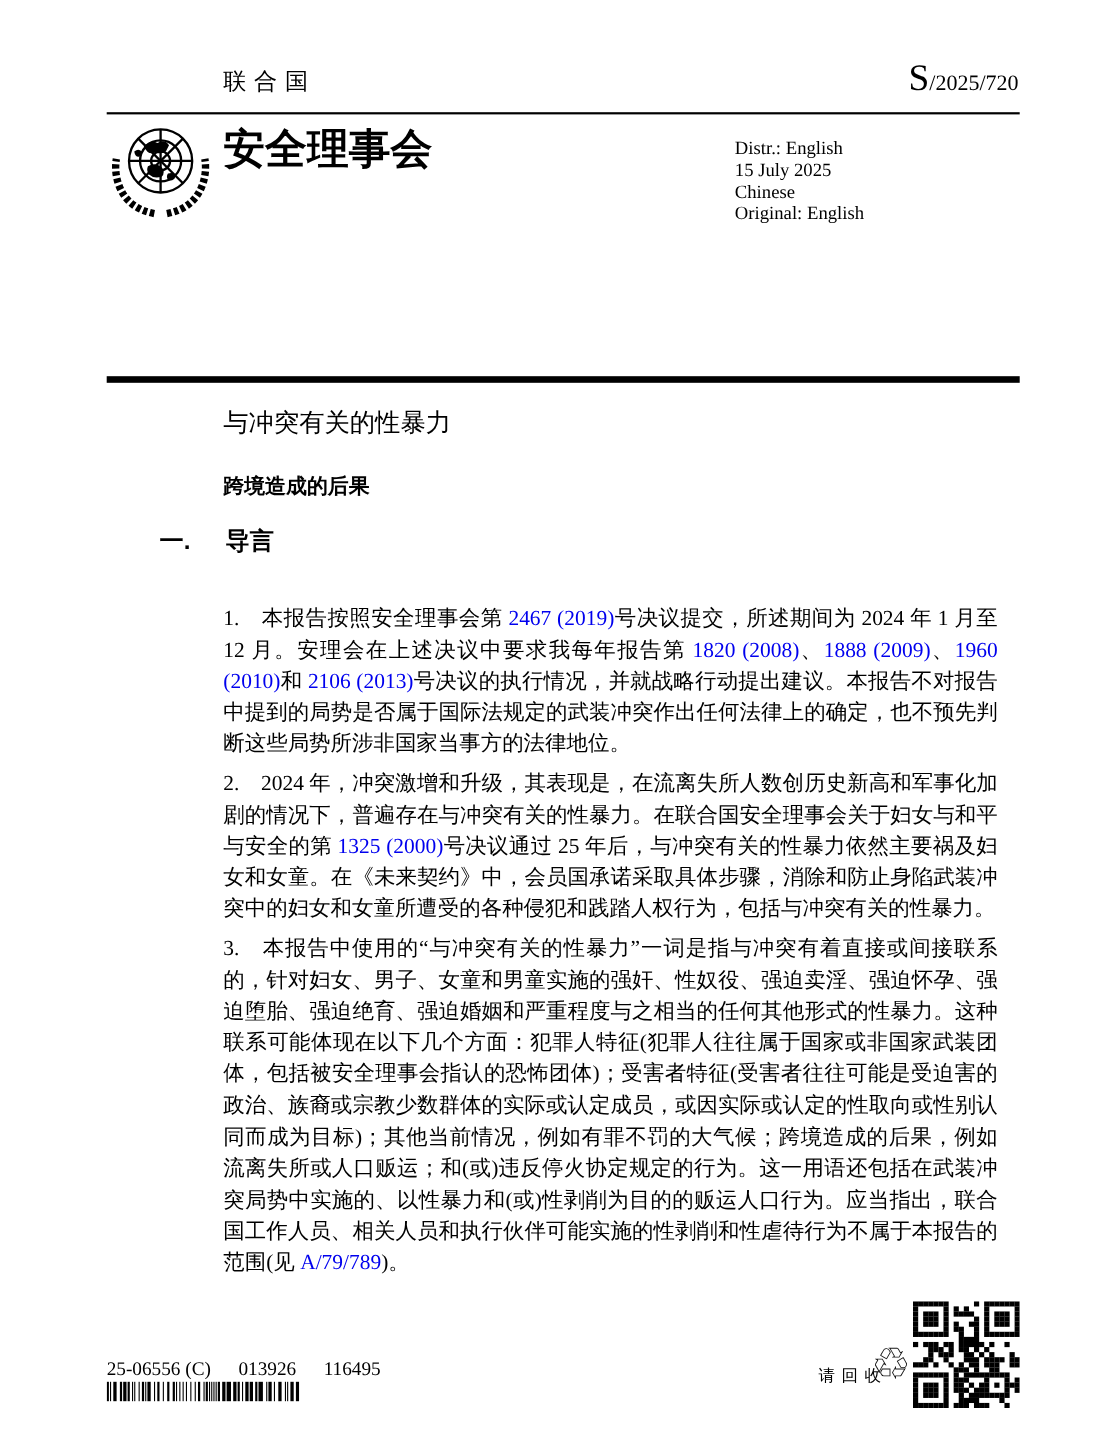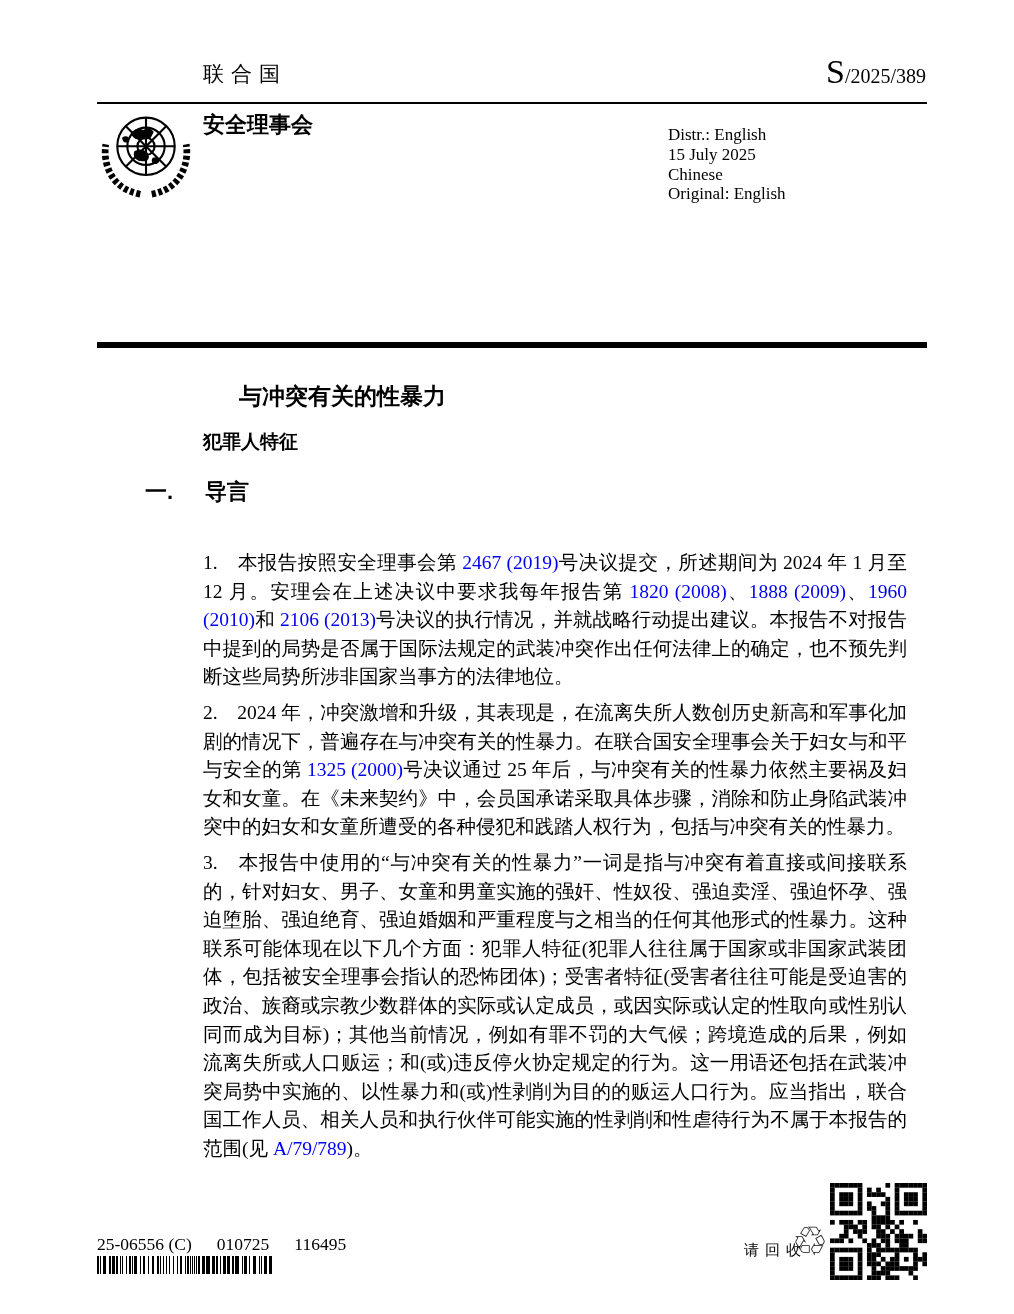--- a/index.html
+++ b/index.html
@@ -20,32 +20,32 @@
     position:absolute; right:88px; top:53px;
     display:flex; align-items:baseline; white-space:nowrap;
   }
   .doc-symbol .sym-big  { font-size:34px; }
   .doc-symbol .sym-rest { font-size:20px; }
   .rule-thin  { position:absolute; left:97px; top:102px; width:830px; height:2px; background:#000; }
   .emblem     { position:absolute; left:98px;  top:108px; width:96px; height:90px; }
   .organ-name {
     position:absolute; left:203px; top:110px;
     font-family:"Liberation Sans","DejaVu Sans",sans-serif;
-    font-weight:700; font-size:22px;
+    font-weight:700; font-size:38px;
   }
   .distr-block {
     position:absolute; left:668px; top:125px;
     font-size:17px; line-height:19.8px;
   }
   .rule-thick { position:absolute; left:97px; top:342px; width:830px; height:6px; background:#000; }
   
   .doc-title {
-    position:absolute; left:203px; top:381px;
+    position:absolute; left:203px; top:369px;
     font-family:"Liberation Sans","DejaVu Sans",sans-serif;
-    font-weight:700; font-size:23px;margin-left:36px;
+    font-weight:400; font-size:23px;
   }
   .doc-subtitle {
     position:absolute; left:203px; top:429px;
     font-family:"Liberation Sans","DejaVu Sans",sans-serif;
     font-weight:700; font-size:19px;
   }
   .section-heading {
     position:absolute; left:145px; top:477px;
     display:flex;
     font-family:"Liberation Sans","DejaVu Sans",sans-serif;
@@ -79,21 +79,21 @@
 </style>
 </head>
 <body>
 
 <div id="page">
 
   <div class="un-name">联合国</div>
 
   <div class="doc-symbol">
     <span class="sym-big">S</span>
-      <span class="sym-rest">/2025/389</span>
+      <span class="sym-rest">/2025/720</span>
   </div>
 
   <div class="rule-thin"></div>
 
   <div class="emblem">
     <svg viewBox="0 0 100 94" width="96" height="90" aria-hidden="true">
       <g stroke="#000" fill="none" stroke-width="2.2">
         <circle cx="50" cy="40" r="30"></circle>
         <circle cx="50" cy="40" r="19.5"></circle>
         <circle cx="50" cy="40" r="9"></circle>
@@ -120,35 +120,35 @@
   <div class="distr-block">
     <div>Distr.: English</div>
     <div>15 July 2025</div>
     <div>Chinese</div>
     <div>Original: English</div>
   </div>
 
   <div class="rule-thick"></div>
 
   <div class="doc-title">与冲突有关的性暴力</div>
-  <div class="doc-subtitle">犯罪人特征</div>
+  <div class="doc-subtitle">跨境造成的后果</div>
 
   <div class="section-heading">
     <span class="sec-num">一.</span>
     <span class="sec-title">导言</span>
   </div>
 
   <div class="body-text">
     <p><span>1.　本报告按照安全理事会第 </span><a class="doc-link" href="#">2467 (2019)</a><span>号决议提交，所述期间为 2024 年 1 月至 12 月。安理会在上述决议中要求我每年报告第 </span><a class="doc-link" href="#">1820 (2008)</a><span>、</span><a class="doc-link" href="#">1888 (2009)</a><span>、</span><a class="doc-link" href="#">1960 (2010)</a><span>和 </span><a class="doc-link" href="#">2106 (2013)</a><span>号决议的执行情况，并就战略行动提出建议。本报告不对报告中提到的局势是否属于国际法规定的武装冲突作出任何法律上的确定，也不预先判断这些局势所涉非国家当事方的法律地位。</span></p>
     <p><span>2.　2024 年，冲突激增和升级，其表现是，在流离失所人数创历史新高和军事化加剧的情况下，普遍存在与冲突有关的性暴力。在联合国安全理事会关于妇女与和平与安全的第 </span><a class="doc-link" href="#">1325 (2000)</a><span>号决议通过 25 年后，与冲突有关的性暴力依然主要祸及妇女和女童。在《未来契约》中，会员国承诺采取具体步骤，消除和防止身陷武装冲突中的妇女和女童所遭受的各种侵犯和践踏人权行为，包括与冲突有关的性暴力。</span></p>
     <p><span>3.　本报告中使用的“与冲突有关的性暴力”一词是指与冲突有着直接或间接联系的，针对妇女、男子、女童和男童实施的强奸、性奴役、强迫卖淫、强迫怀孕、强迫堕胎、强迫绝育、强迫婚姻和严重程度与之相当的任何其他形式的性暴力。这种联系可能体现在以下几个方面：犯罪人特征(犯罪人往往属于国家或非国家武装团体，包括被安全理事会指认的恐怖团体)；受害者特征(受害者往往可能是受迫害的政治、族裔或宗教少数群体的实际或认定成员，或因实际或认定的性取向或性别认同而成为目标)；其他当前情况，例如有罪不罚的大气候；跨境造成的后果，例如流离失所或人口贩运；和(或)违反停火协定规定的行为。这一用语还包括在武装冲突局势中实施的、以性暴力和(或)性剥削为目的的贩运人口行为。应当指出，联合国工作人员、相关人员和执行伙伴可能实施的性剥削和性虐待行为不属于本报告的范围(见 </span><a class="doc-link" href="#">A/79/789</a><span>)。</span></p>
   </div>
 
   <div class="job-line">
-    <span>25-06556 (C)</span><span class="gap">010725</span><span class="gap">116495</span>
+    <span>25-06556 (C)</span><span class="gap">013926</span><span class="gap">116495</span>
   </div>
 
   <svg id="barcode" class="barcode" viewBox="0 0 175 18" preserveAspectRatio="none">
       <rect x="0" y="0" width="2" height="18" fill="#000"></rect>
       <rect x="3" y="0" width="1" height="18" fill="#000"></rect>
       <rect x="6" y="0" width="3" height="18" fill="#000"></rect>
       <rect x="12" y="0" width="2" height="18" fill="#000"></rect>
       <rect x="15" y="0" width="3" height="18" fill="#000"></rect>
       <rect x="19" y="0" width="2" height="18" fill="#000"></rect>
       <rect x="23" y="0" width="1" height="18" fill="#000"></rect>

